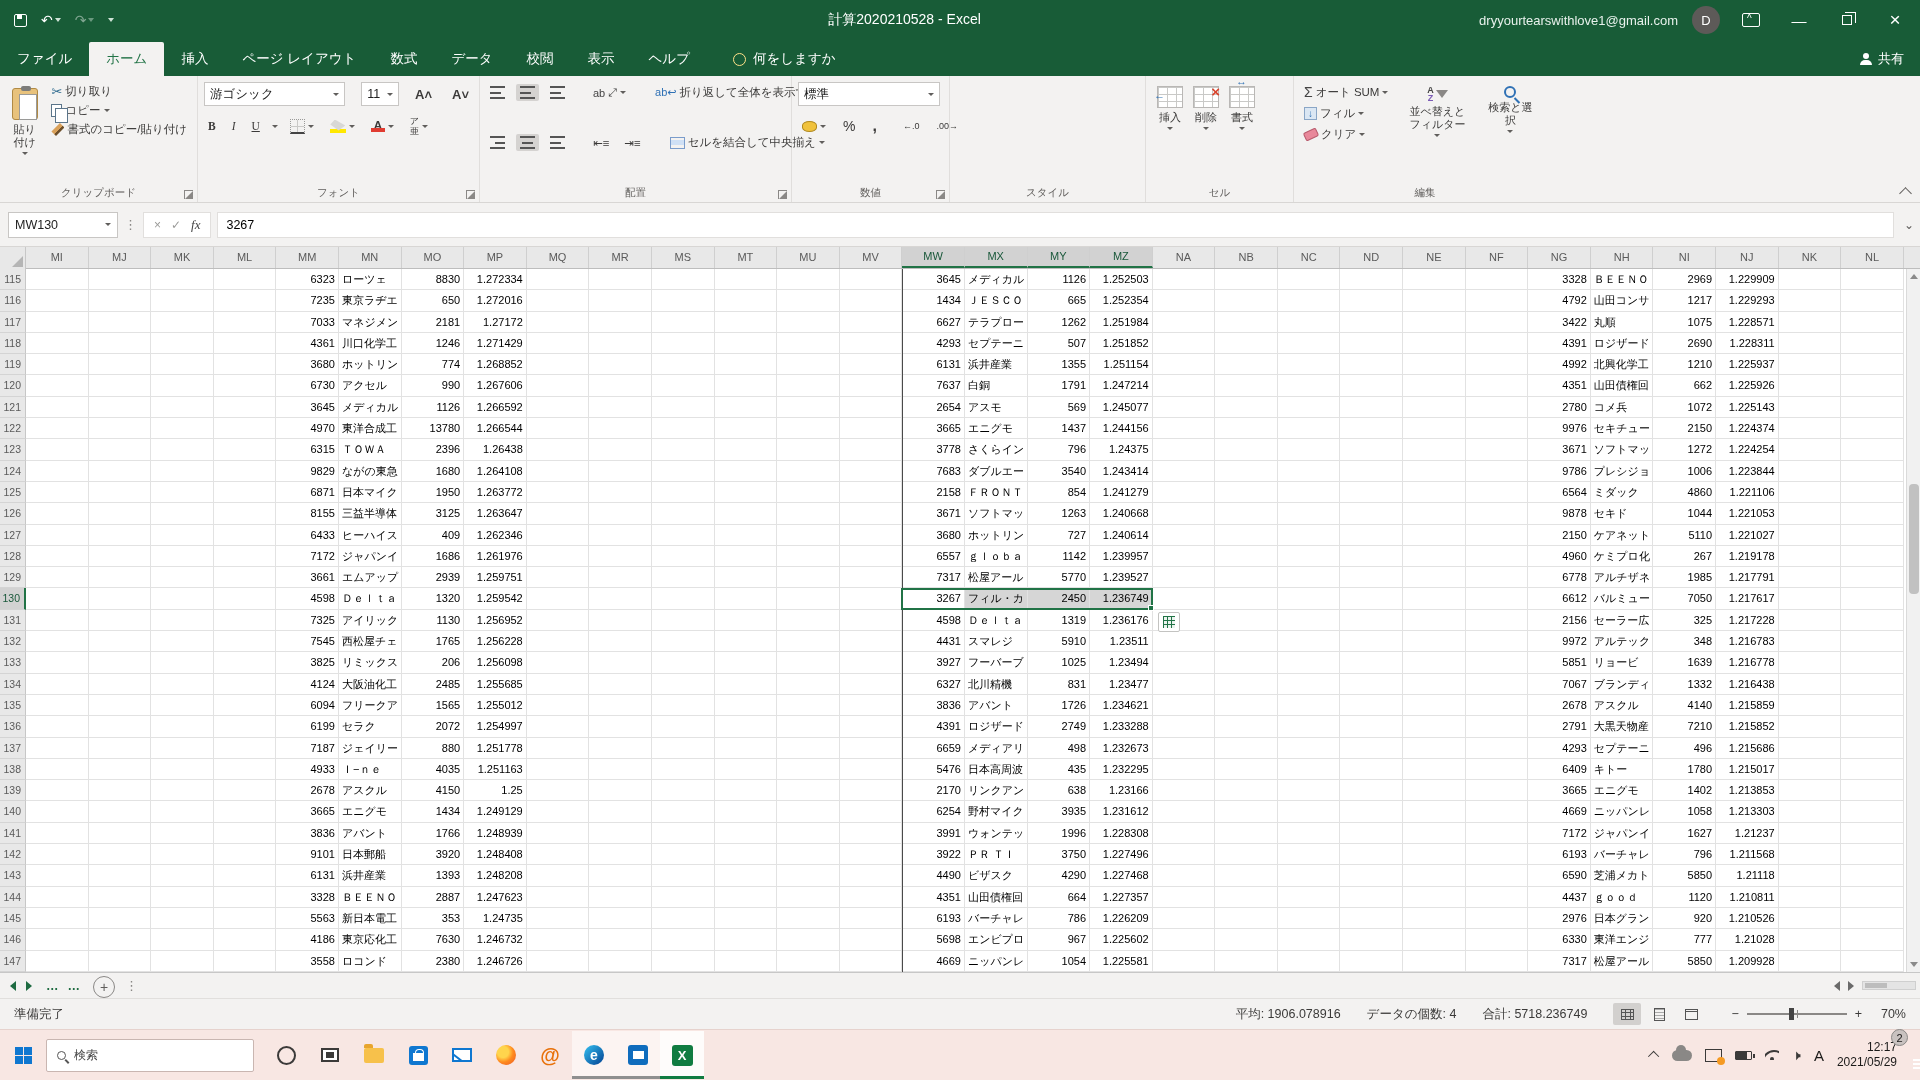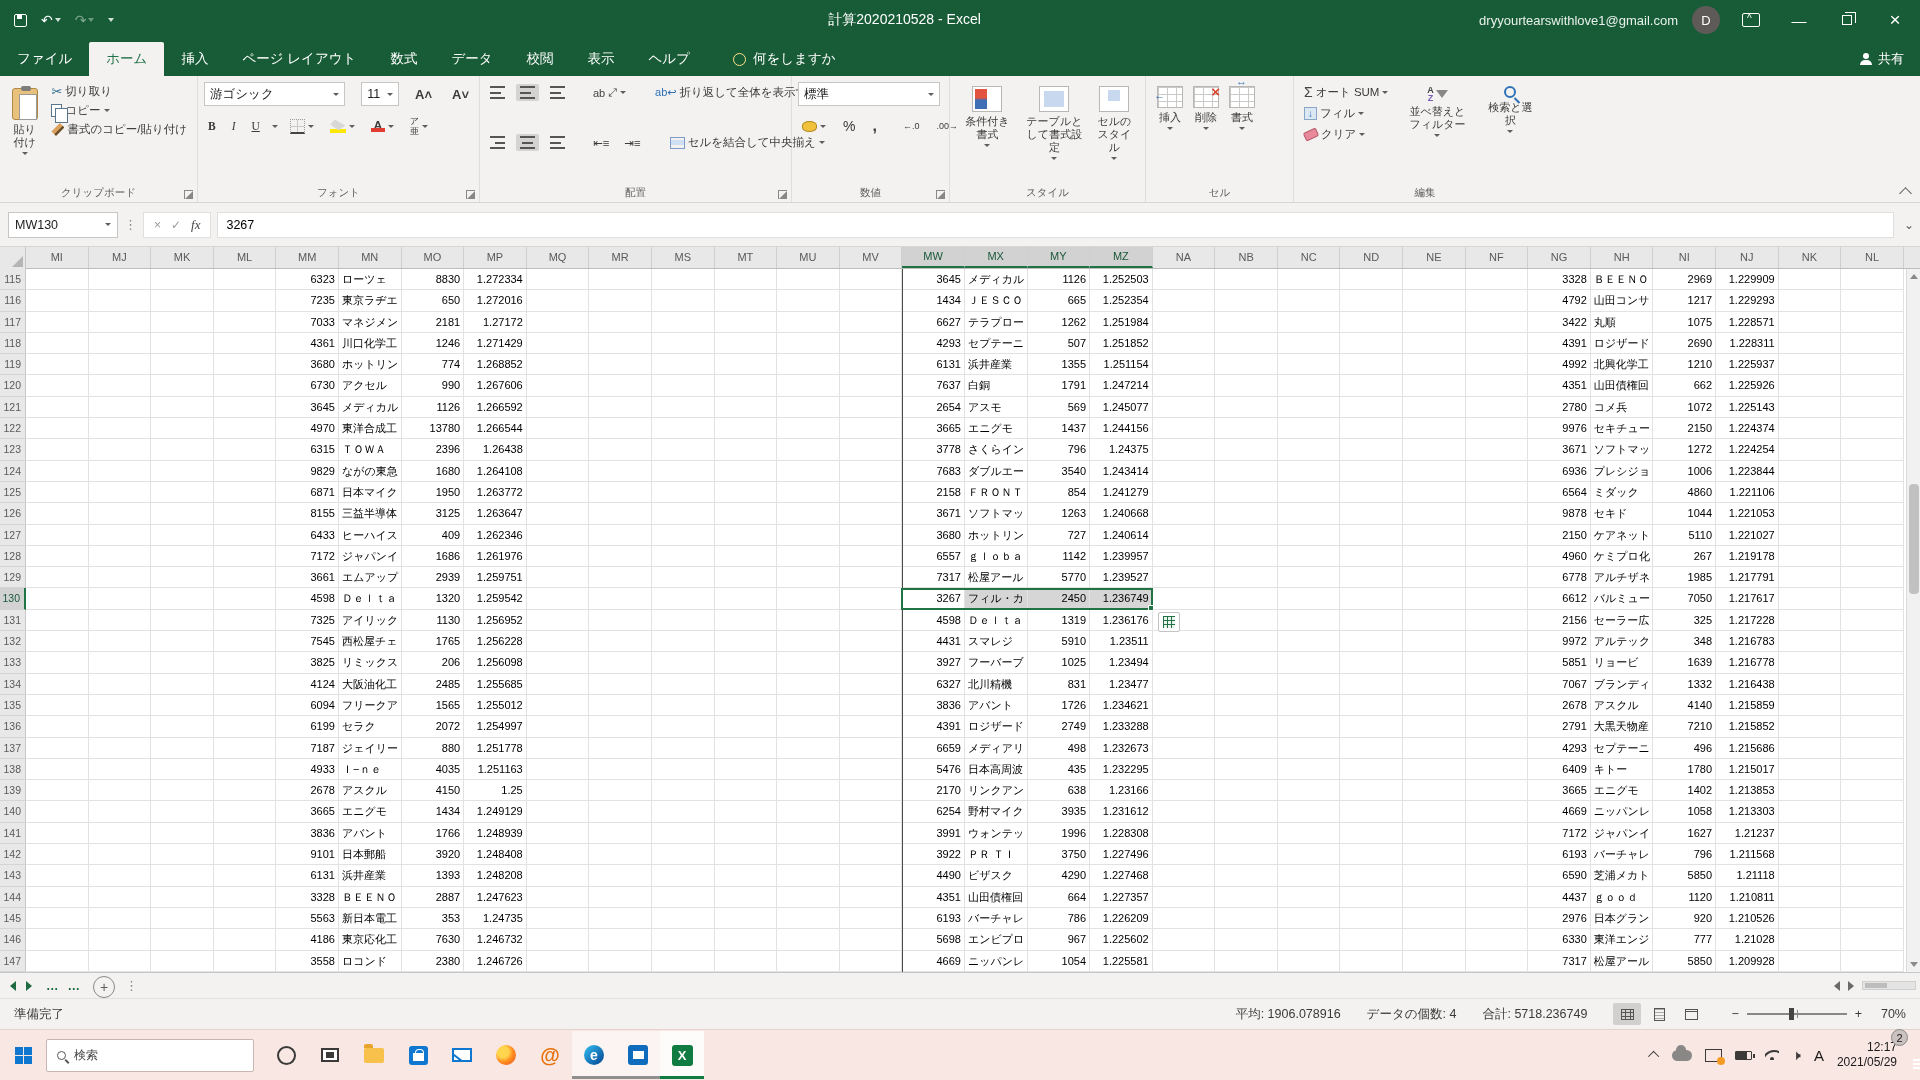--- a/index.html
+++ b/index.html
@@ -439,37 +439,20 @@
         <span class="rbtn" style="font-size:16px;font-weight:bold;">,</span>
         <span class="sep" style="width:1px;height:18px;background:#e0dedc;"></span>
         <span class="rbtn" style="font-size:9px;">←.0</span>
         <span class="rbtn" style="font-size:9px;">.00→</span>
       </div>
       <div class="glabel">数値</div>
       <div class="dlaunch"></div>
     </div>
 
     <div class="rgroup g-styles">
-      <div style="display:flex;">
-        <div class="bigbtn" style="width:64px;">
-          <span class="stylic cf"></span>
-          <span>条件付き書式</span>
-            <span class="carr"></span>
-        </div>
-        <div class="bigbtn" style="width:72px;">
-          <span class="stylic ft"></span>
-          <span>テーブルとして書式設定</span>
-            <span class="carr"></span>
-        </div>
-        <div class="bigbtn" style="width:50px;">
-          <span class="stylic cs"></span>
-          <span>セルのスタイル</span>
-            <span class="carr"></span>
-        </div>
-      </div>
       <div class="glabel">スタイル</div>
     </div>
 
     <div class="rgroup g-cells">
       <div style="display:flex;">
         <div class="bigbtn">
           <span class="cellic ins"></span>
           <span>挿入</span>
             <span class="carr"></span>
         </div>
@@ -894,21 +877,21 @@
           <div class="gc num">7683</div>
           <div class="gc name">ダブルエー</div>
           <div class="gc num">3540</div>
           <div class="gc num">1.243414</div>
           <div class="gc num"></div>
           <div class="gc num"></div>
           <div class="gc num"></div>
           <div class="gc num"></div>
           <div class="gc num"></div>
           <div class="gc num"></div>
-          <div class="gc num">6936</div>
+          <div class="gc num">9786</div>
           <div class="gc name">プレシジョ</div>
           <div class="gc num">1006</div>
           <div class="gc num">1.223844</div>
           <div class="gc num"></div>
           <div class="gc num"></div>
         </div>
         <div class="grow">
           <div class="rh">125</div>
           <div class="gc num"></div>
           <div class="gc num"></div>

